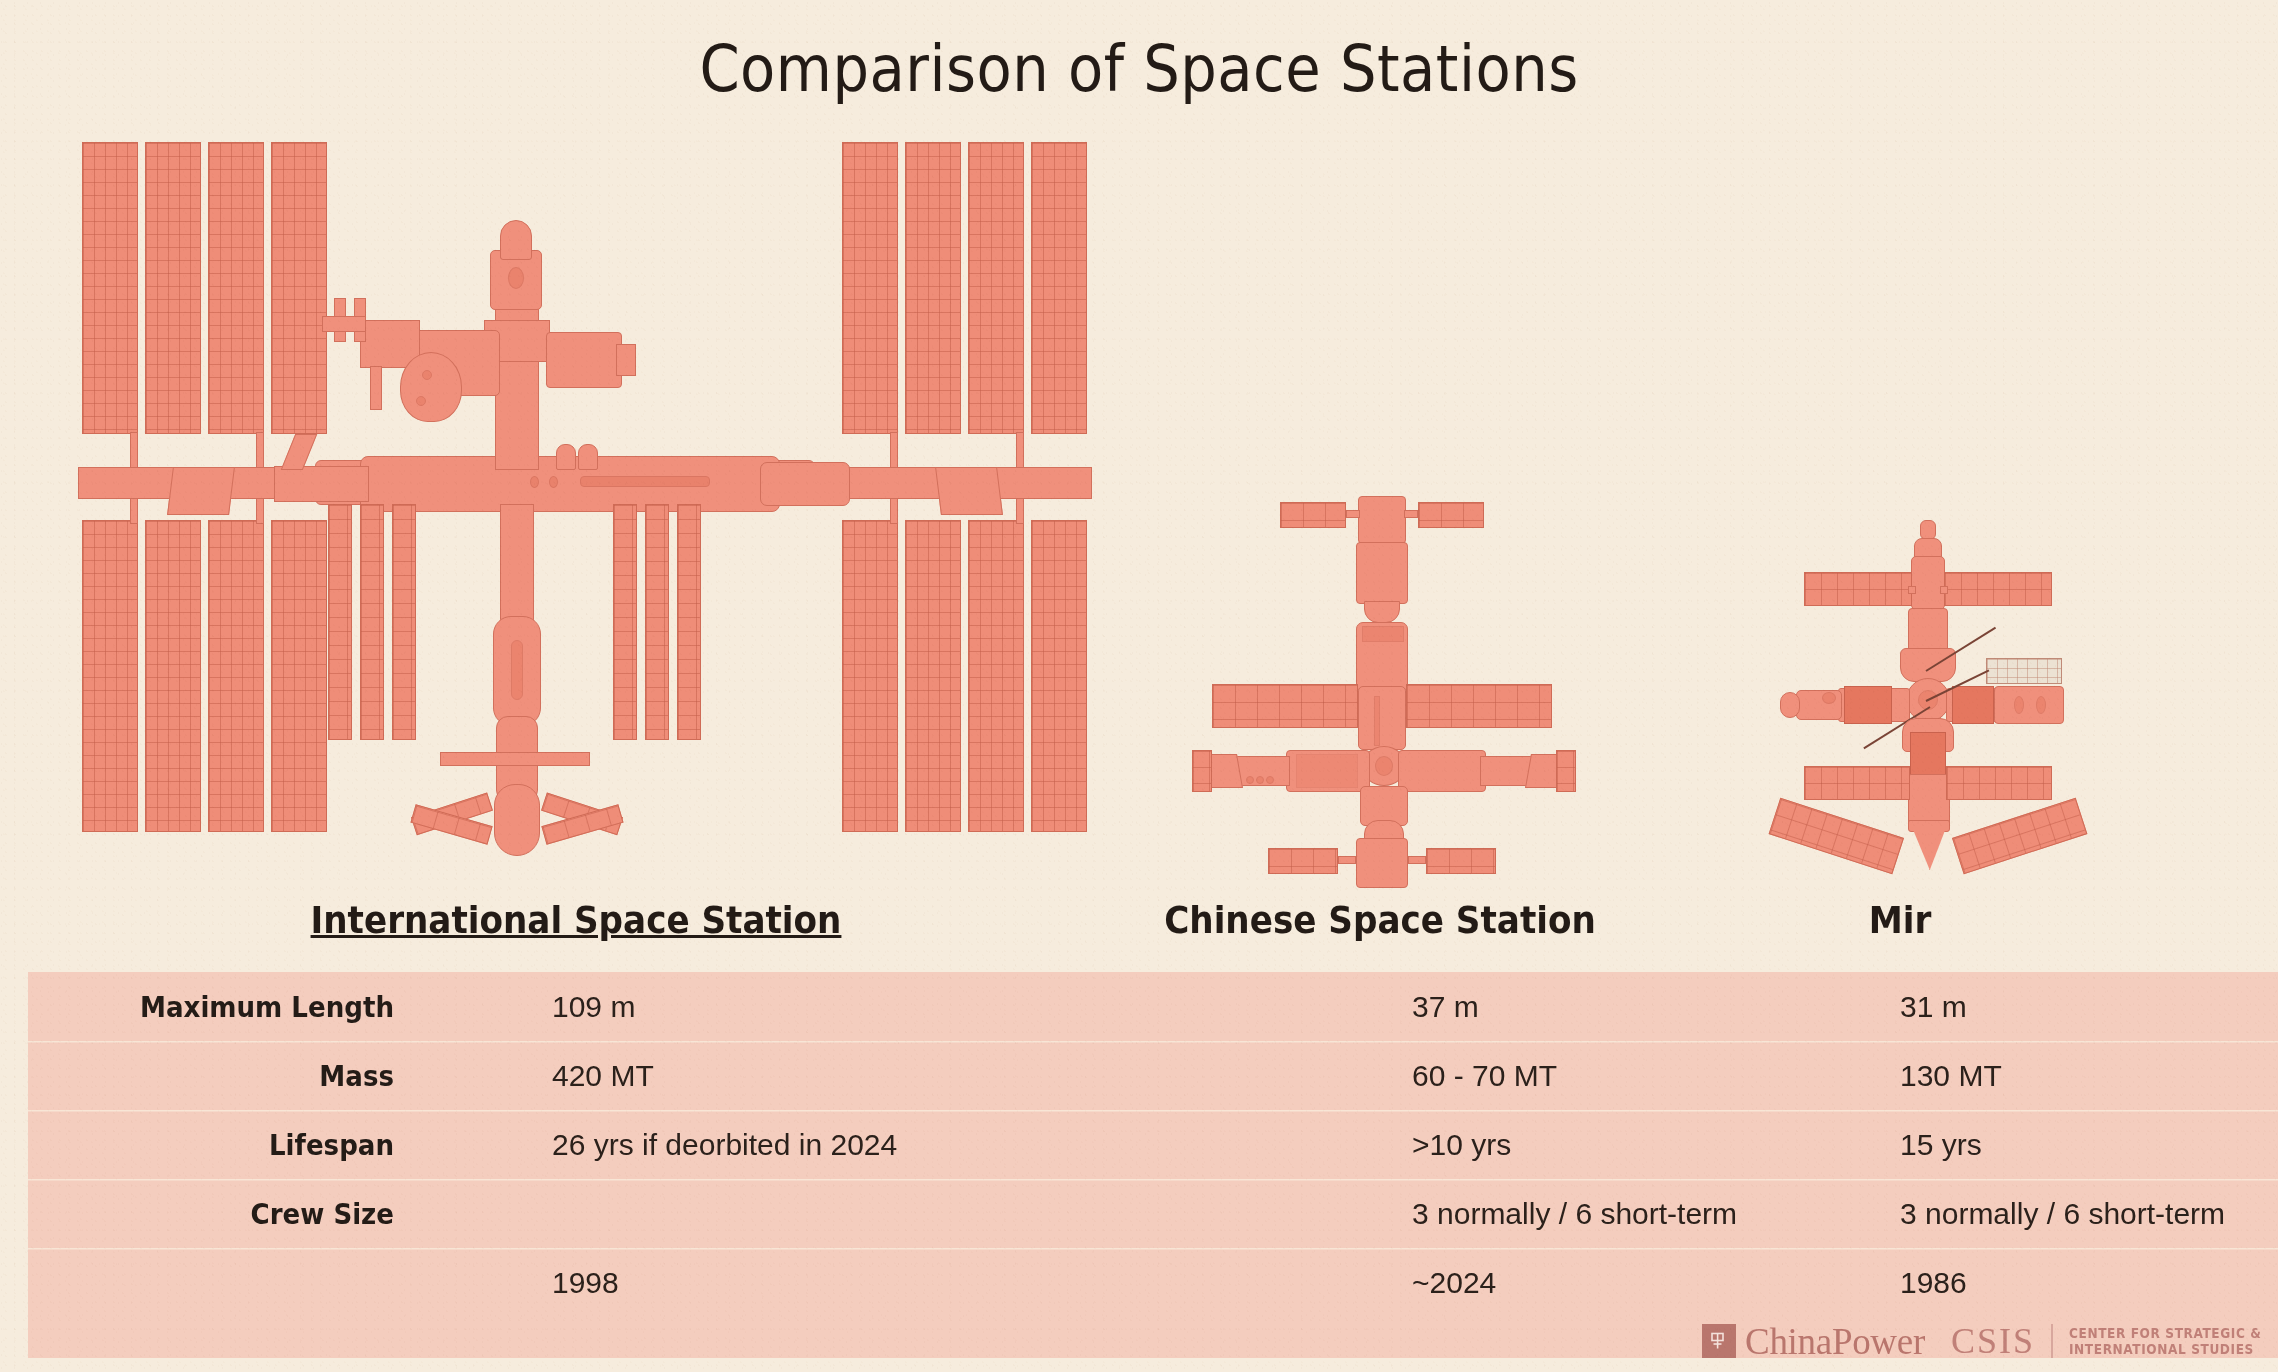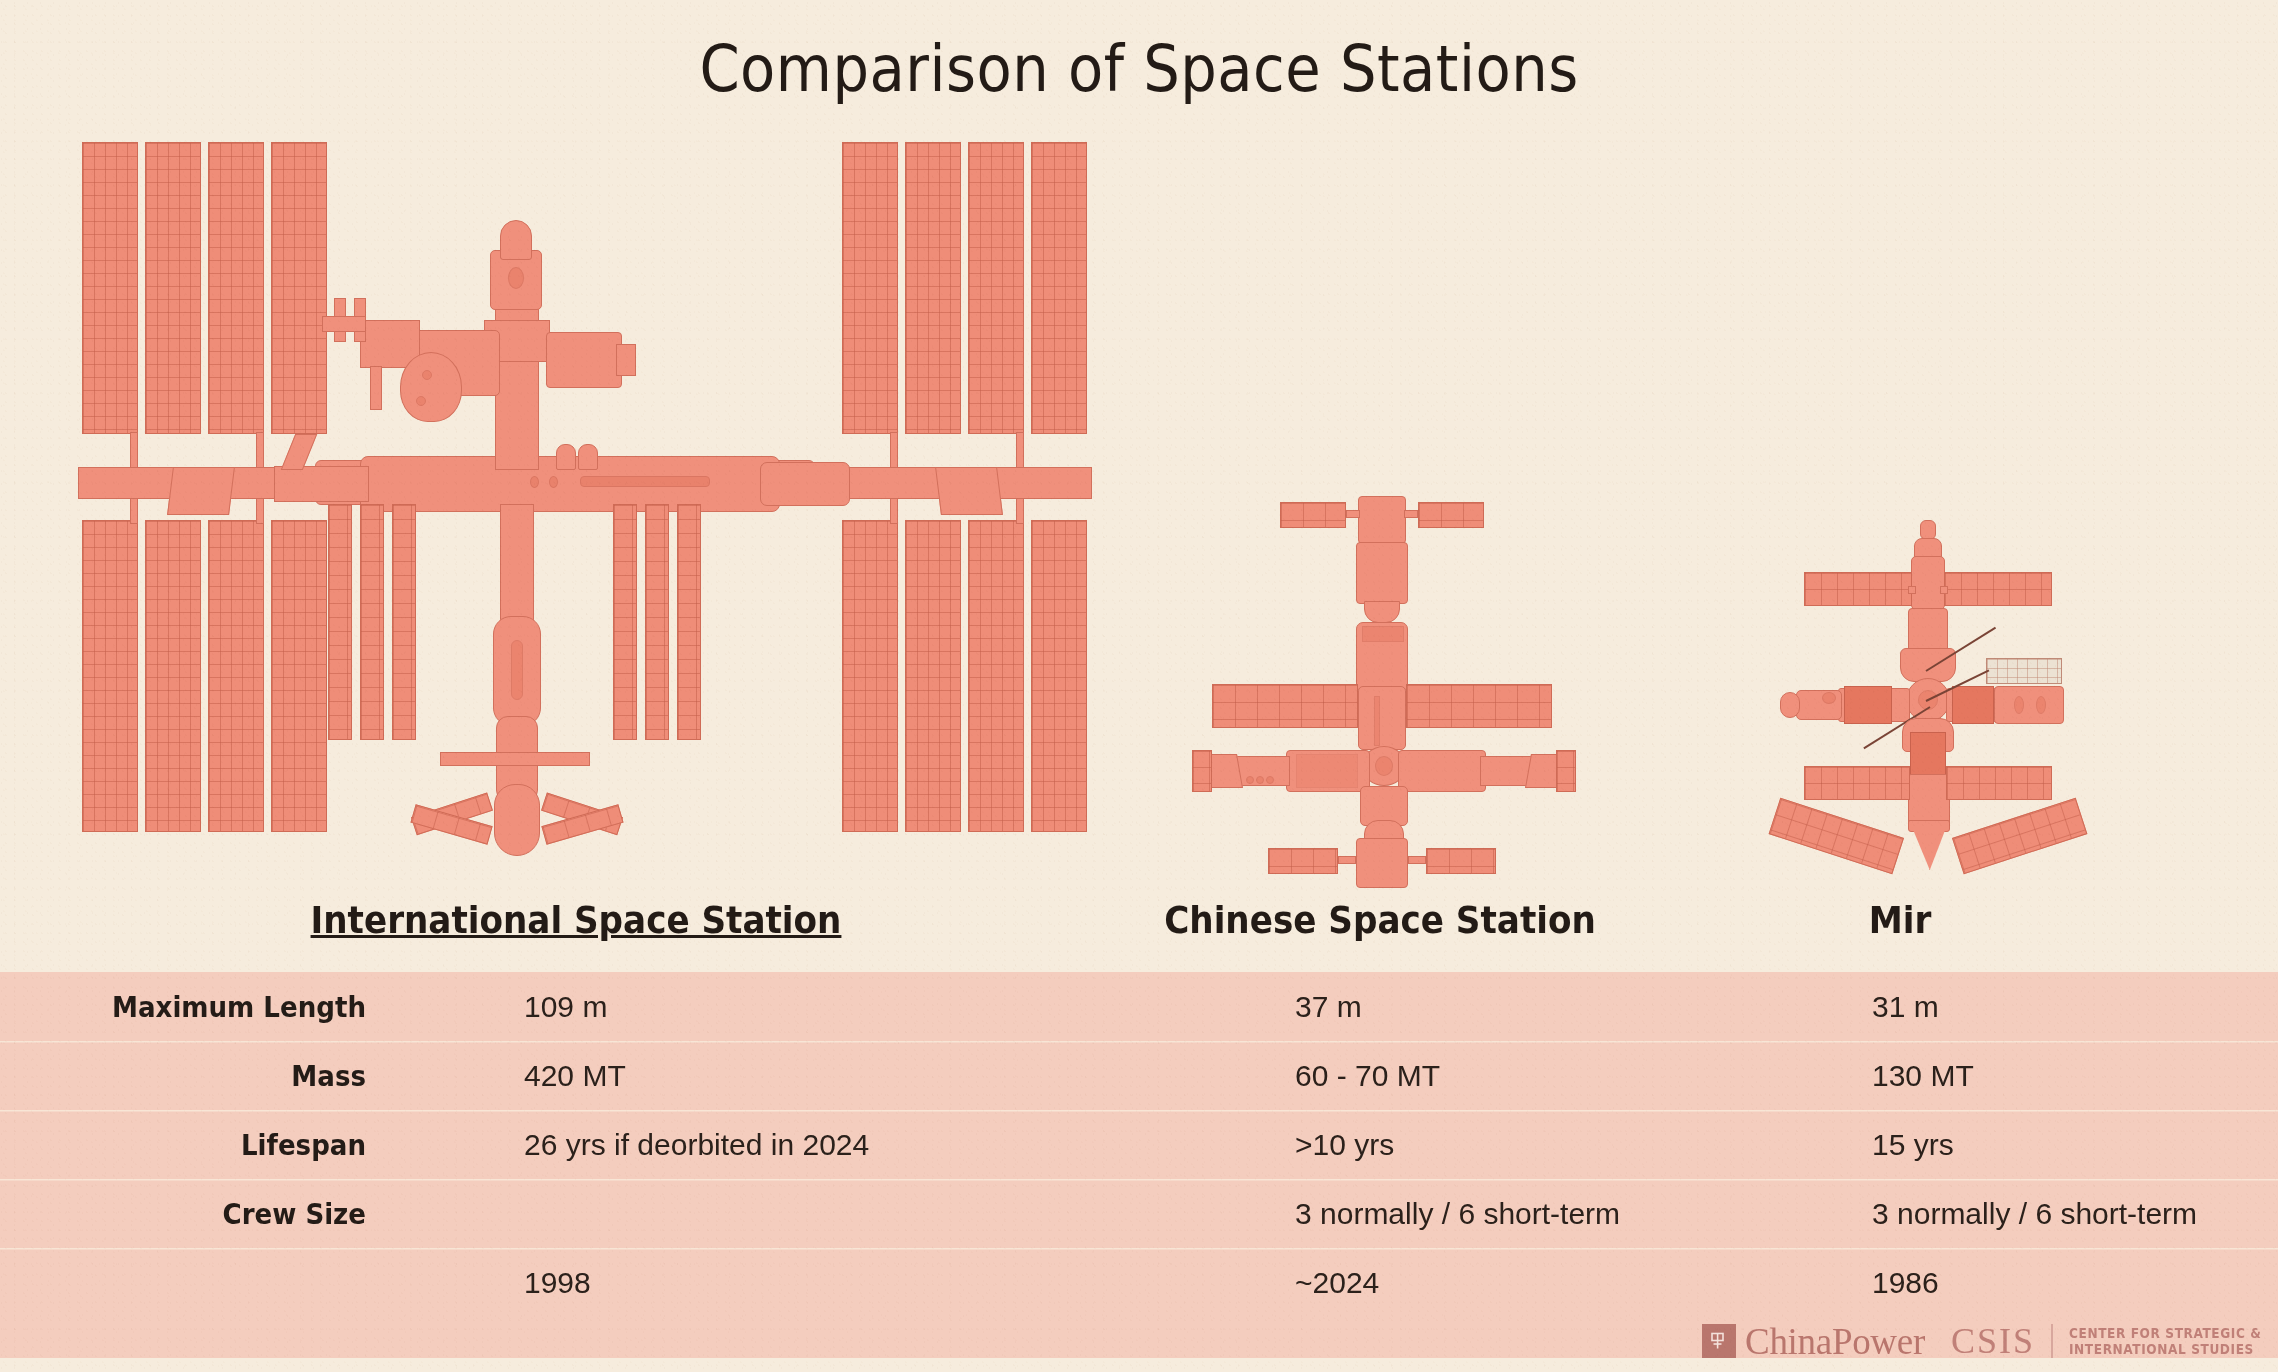--- a/index.html
+++ b/index.html
@@ -54,37 +54,37 @@
   
   .stname{
     position:absolute;
     font-family:"DejaVu Sans Condensed","Liberation Sans",sans-serif;
     font-weight:700;font-size:38px;color:#231b16;
     text-align:center;white-space:nowrap;
   }
 
   
   #table{position:absolute;left:0;top:972px;width:2278px;}
-  .trow{position:relative;height:69px;background:#f4cdbe;}
+  .trow{position:relative;height:69px;background:#f4cdbe;margin-left:28px;}
   .trow + .trow{box-shadow:inset 0 1.5px 0 #f8e6d6;}
   .tlabel{
     position:absolute;left:0;top:0;width:370px;height:69px;
     display:flex;align-items:center;justify-content:flex-end;
     font-family:"DejaVu Sans Condensed","Liberation Sans",sans-serif;
     font-weight:700;font-size:29px;color:#241c17;
     padding-right:4px;box-sizing:border-box;
   }
   .tval{
     position:absolute;top:0;height:69px;
     display:flex;align-items:center;
     font-family:"Liberation Sans",sans-serif;
     font-size:30px;color:#2b211b;white-space:nowrap;
   }
   .c0{left:524px;}
-  .c1{left:1295px;}
+  .c1{left:1384px;}
   .c2{left:1872px;}
 
   
   #logos{position:absolute;left:1702px;top:1320px;display:flex;align-items:center;height:42px;}
   #cpmark{
     width:34px;height:34px;background:#b9766d;
     display:flex;align-items:center;justify-content:center;
     margin-right:9px;
   }
   #cpmark svg{display:block;}

